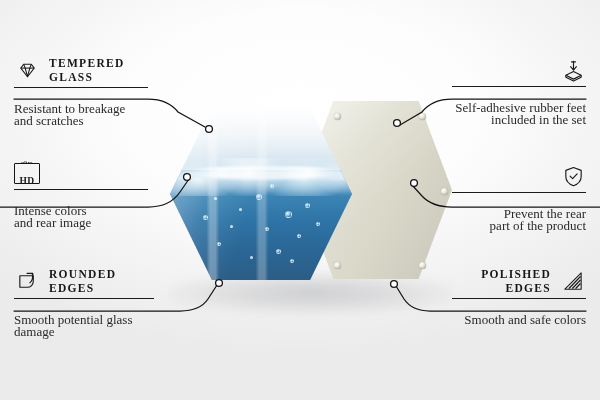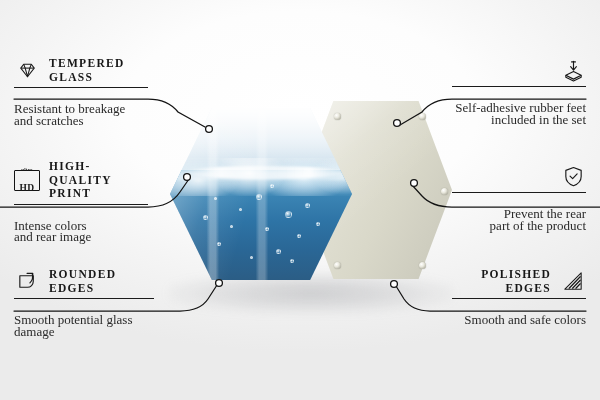--- a/index.html
+++ b/index.html
@@ -275,22 +275,20 @@
   </div>
 
   <div class="feature left f-print">
     <div class="feat-head">
       <span class="feat-icon">
         <span class="ultrahd">
           <span class="u1">ultra</span>
           <span class="u2">HD</span>
         </span>
       </span>
-      <span class="feat-title">HIGH-QUALITY
-PRINT</span>
     </div>
     <div class="feat-rule"></div>
     <div class="feat-desc">Intense colors
 and rear image</div>
   </div>
 
   <div class="feature left f-rounded">
     <div class="feat-head">
       <span class="feat-icon">
         <svg viewBox="0 0 24 24" width="23" height="23" fill="none" stroke="currentColor" stroke-width="1.2" stroke-linecap="round" stroke-linejoin="round">

